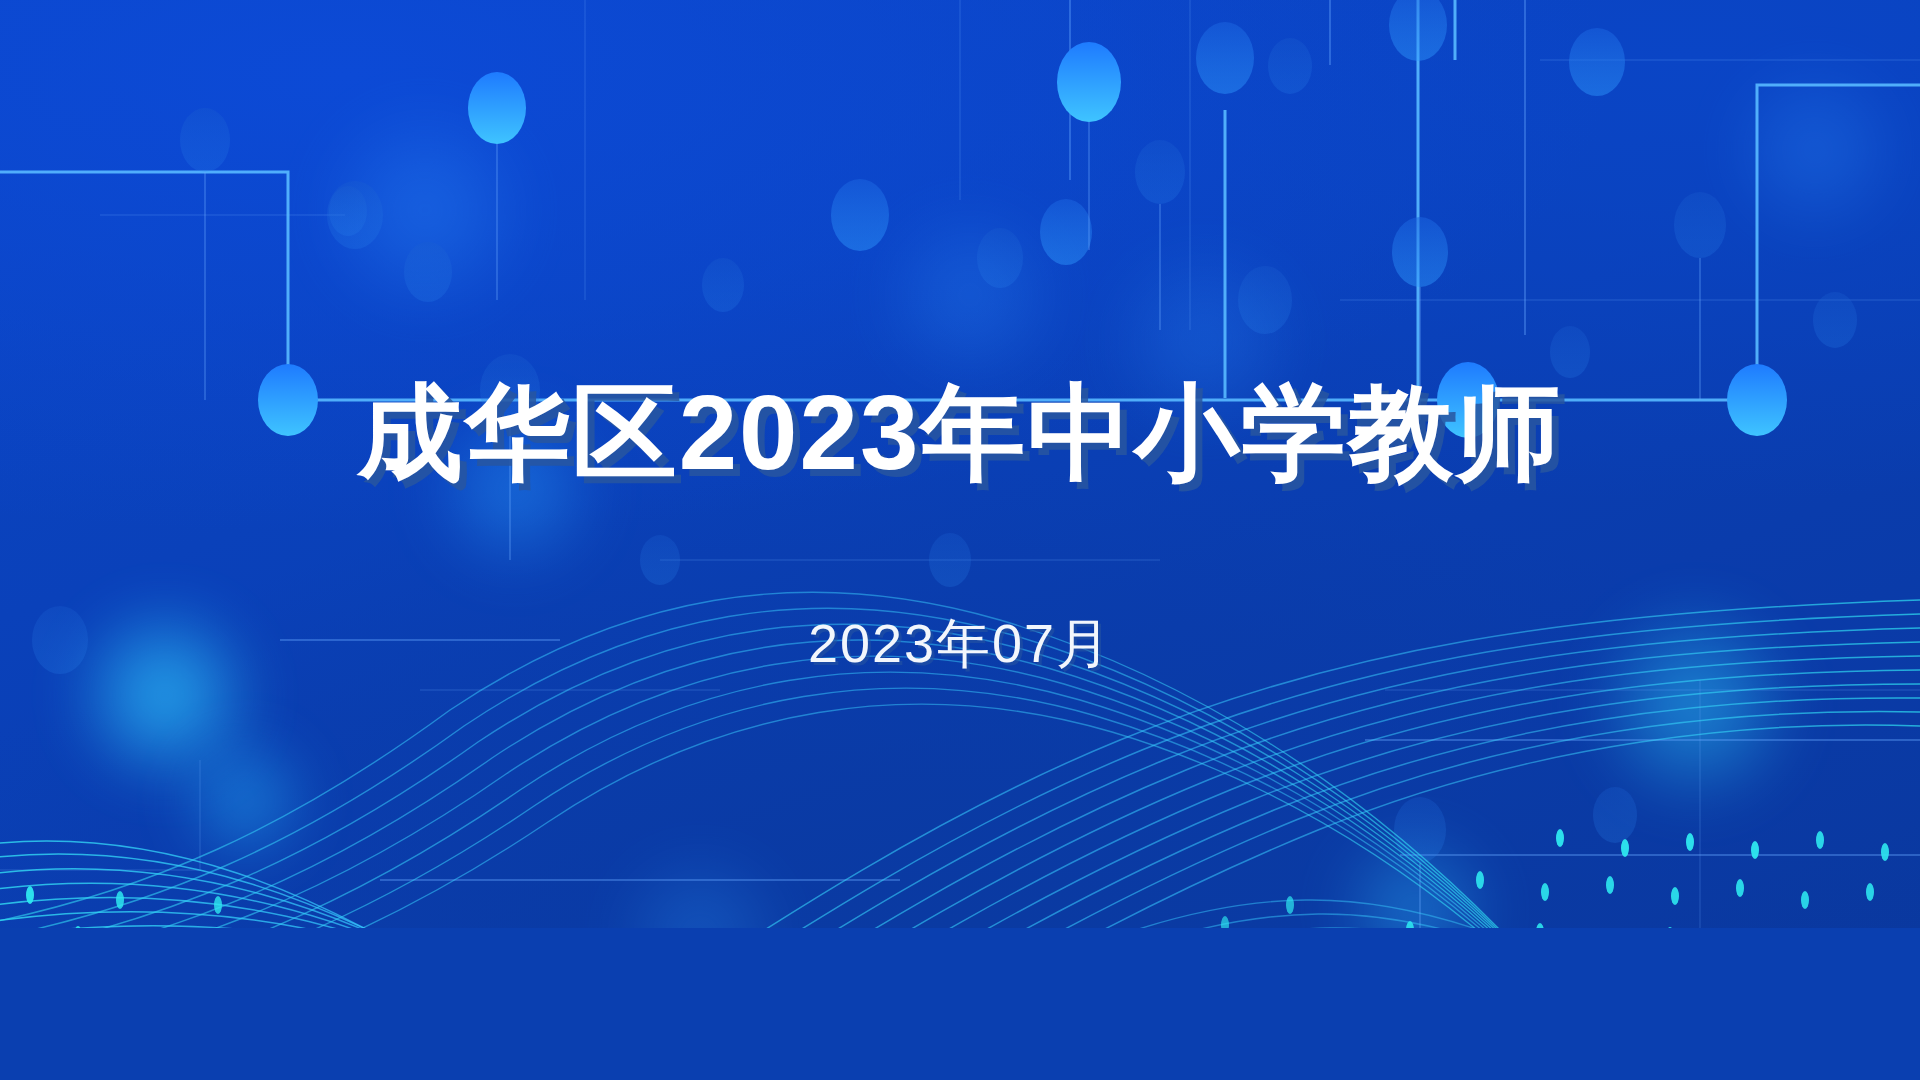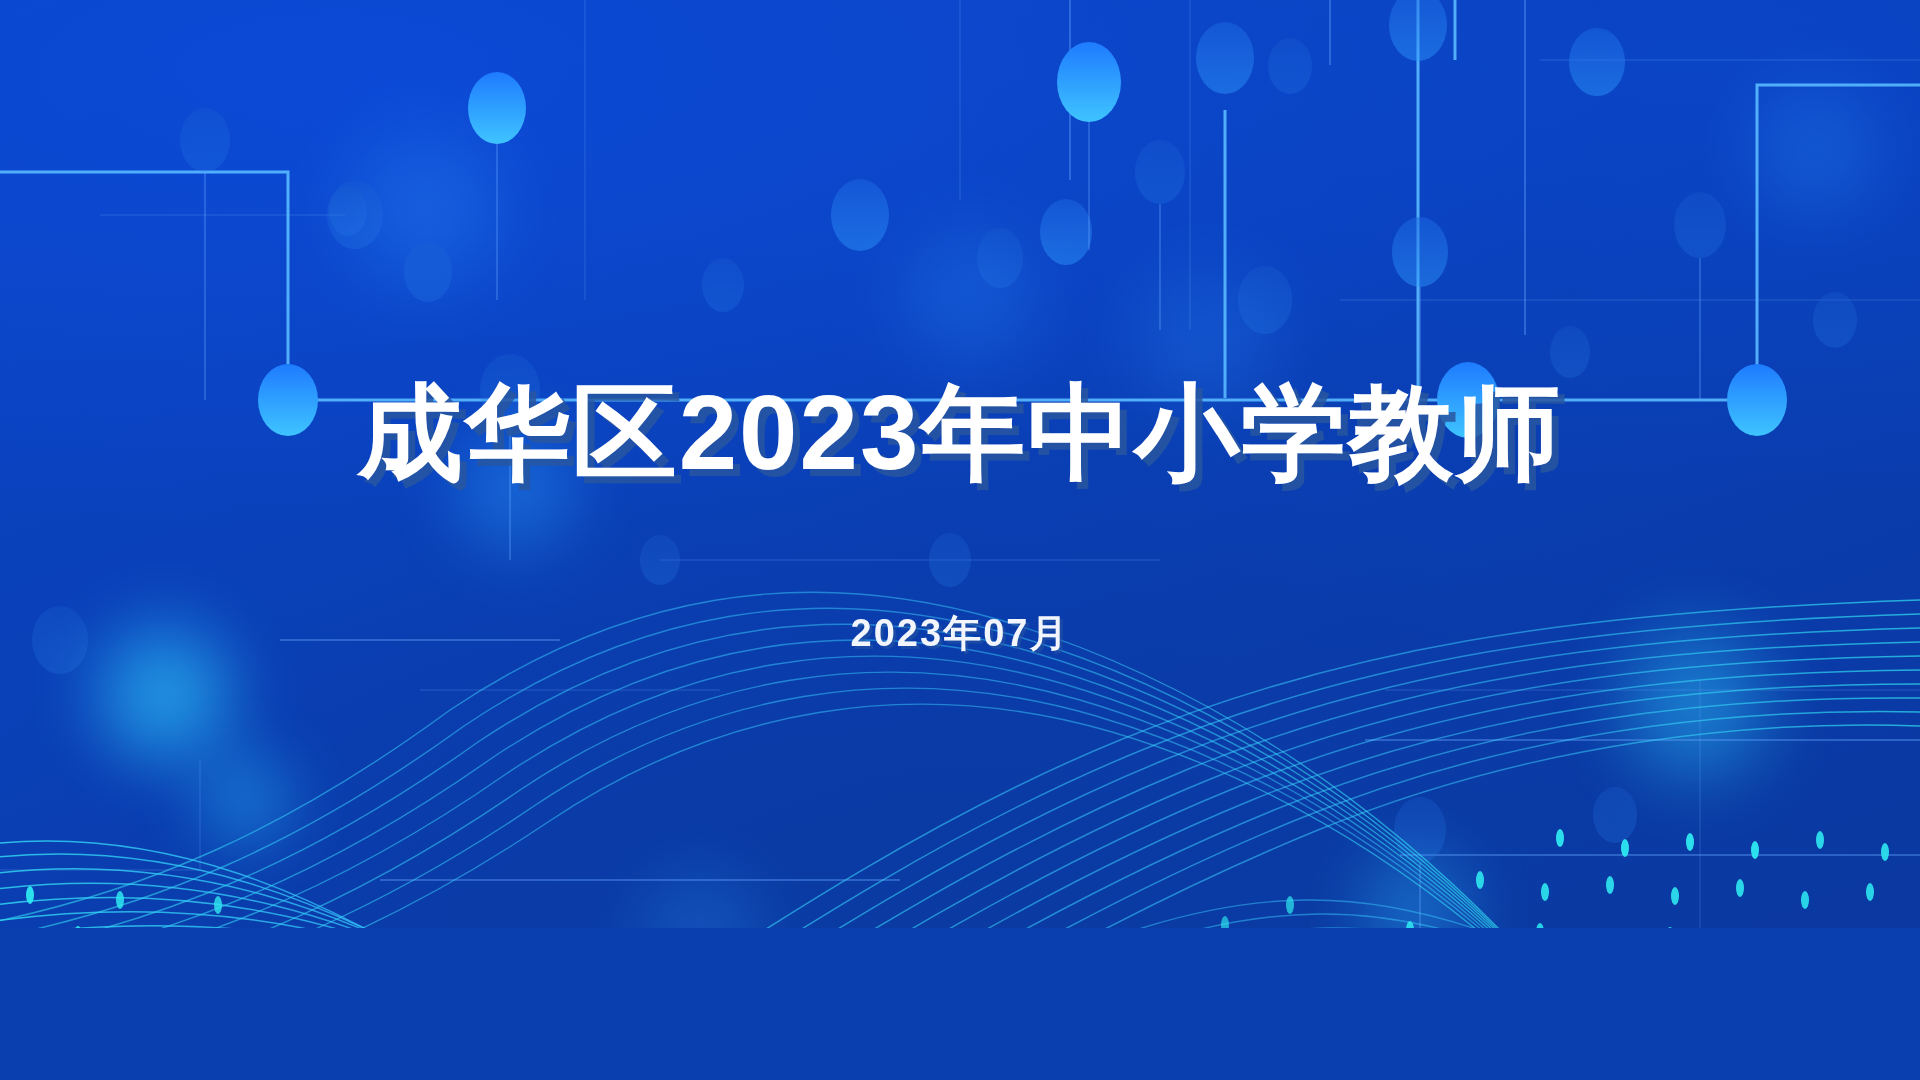--- a/index.html
+++ b/index.html
@@ -37,22 +37,22 @@
     font-weight:bold;
     font-size:105px;
     line-height:1.20;
     letter-spacing:2px;
     white-space:nowrap;
     text-shadow: 7px 7px 0px rgba(40,86,160,0.85);
   }
   .date-line{
     margin-top:112px;
     color:#f2f6fc;
-    font-weight:bold;
-    font-size:38px;
+    font-weight:normal;
+    font-size:54px;
     letter-spacing:2px;
     text-shadow: 3px 3px 0px rgba(40,86,160,0.55);
   }
 </style>
 </head>
 <body>
 
 <div class="slide">
 
   <div class="layer">

